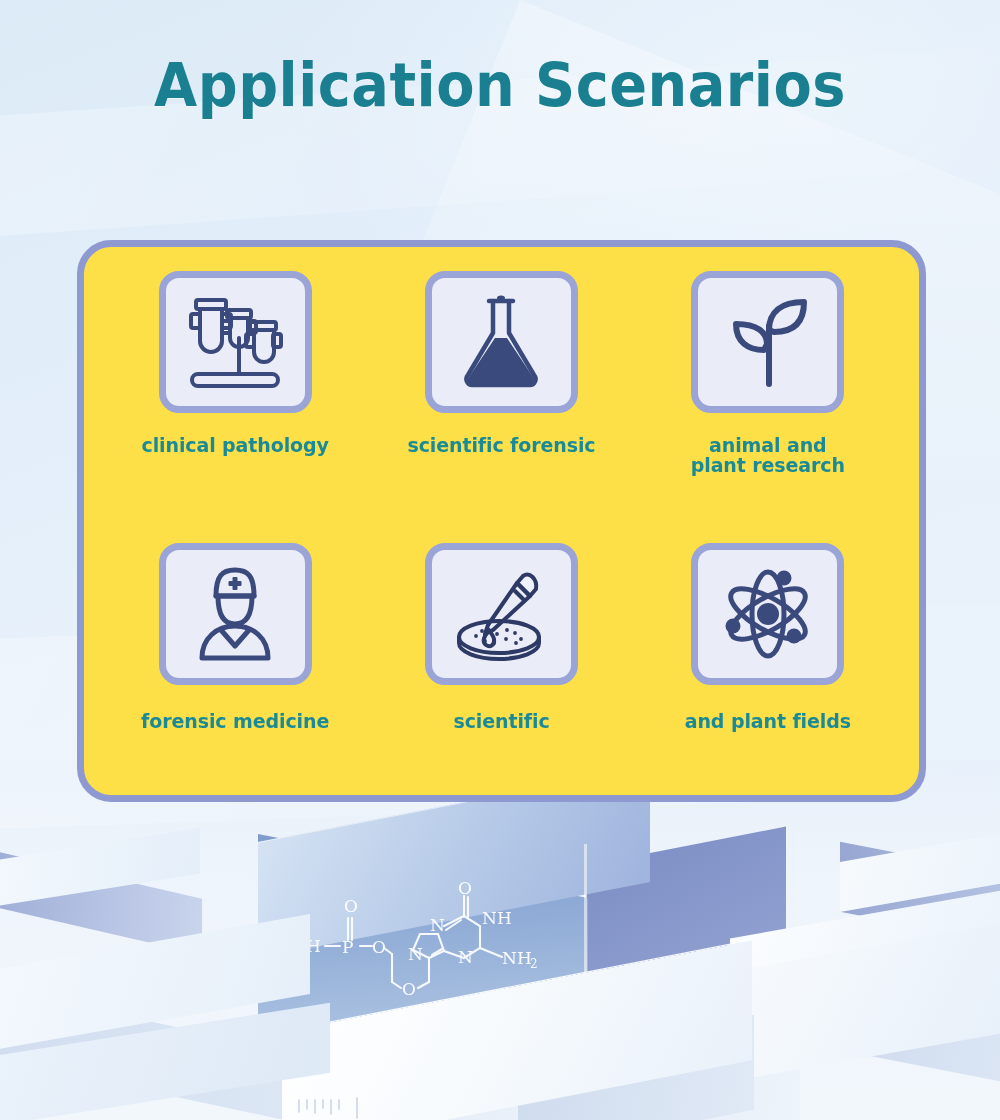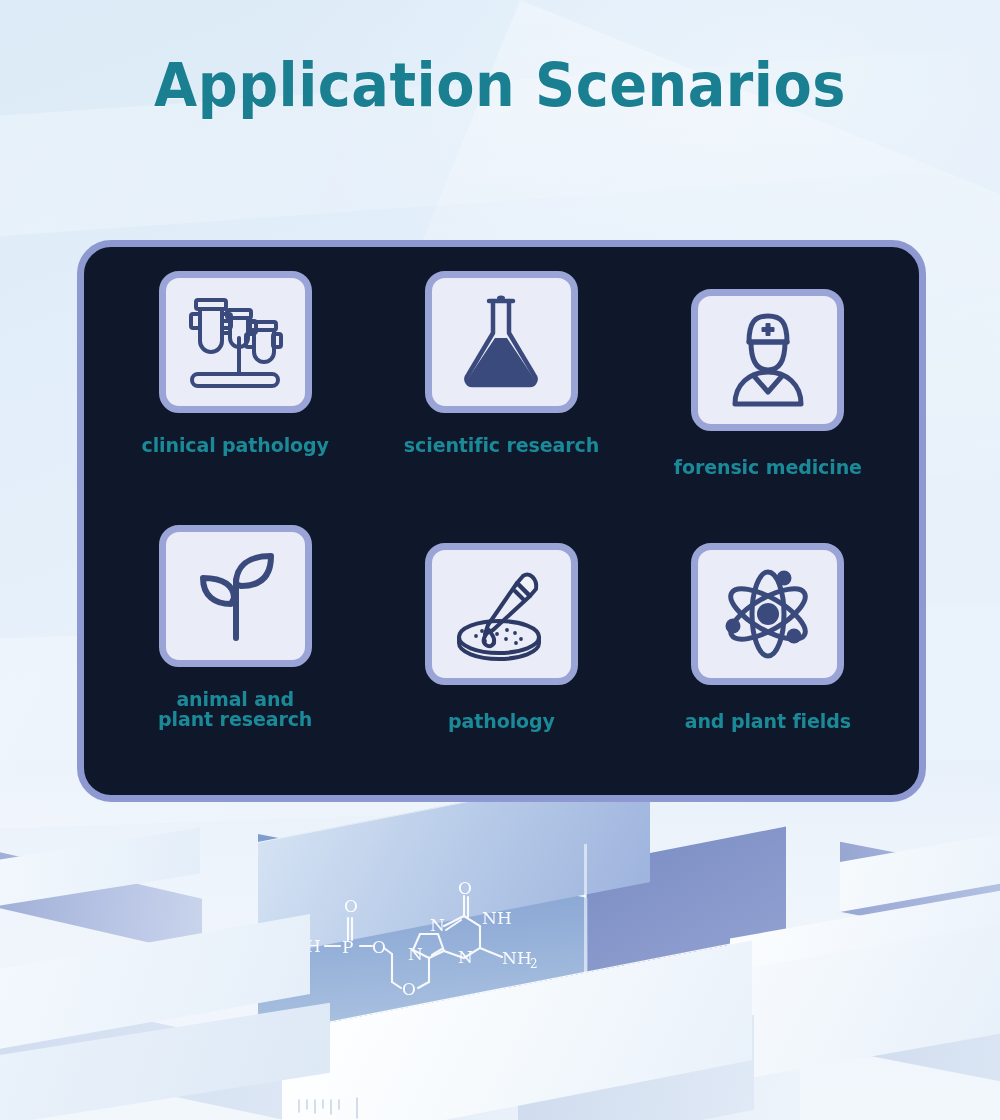--- a/index.html
+++ b/index.html
@@ -187,21 +187,21 @@
     transform: scaleX(.93);
     text-shadow: 0 1px 0 rgba(255,255,255,.5);
     white-space: nowrap;
   }
 
   
   #scenario-panel {
     position: absolute;
     left: 77px; top: 240px;
     width: 849px; height: 562px;
-    background: #0f172a;
+    background: #fde047;
     border: 7px solid #8e99d2;
     border-radius: 34px;
   }
 
   .grid {
     position: absolute;
     inset: 0;
     display: grid;
     grid-template-columns: repeat(3, 1fr);
     grid-template-rows: repeat(2, 1fr);
@@ -370,54 +370,54 @@
       <div class="icon-box">
         <svg width="100" height="102" viewBox="0 0 100 102">
           <path d="M44 47 L18 86 a5 5 0 0 0 4 8 h56 a5 5 0 0 0 4-8 L56 47 z" fill="#3b4a7d"></path>
           <g fill="none" stroke="#3b4a7d" stroke-width="4.5" stroke-linejoin="round" stroke-linecap="round">
             <path d="M38 10 h24"></path>
             <path d="M42 10 v32 L17 84 a6 6 0 0 0 5 10 h56 a6 6 0 0 0 5-10 L58 42 V10"></path>
           </g>
           <ellipse cx="50" cy="7" rx="4" ry="2.6" fill="#3b4a7d"></ellipse>
         </svg>
       </div>
-      <div class="cell-label">scientific research</div>
+      <div class="cell-label">scientific forensic</div>
+    </div>
+
+    <div class="cell r1">
+      <div class="icon-box">
+        <svg width="100" height="100" viewBox="0 0 100 100">
+          <g fill="none" stroke="#3b4a7d" stroke-width="6" stroke-linejoin="round" stroke-linecap="round">
+            <path d="M51 92 V34"></path>
+            <path d="M51 38 C51 20 63 10 86 10 C86 32 74 40 56 40 z"></path>
+            <path d="M49 52 C49 40 39 32 18 32 C18 50 30 58 46 58 z"></path>
+          </g>
+        </svg>
+      </div>
+      <div class="cell-label two-line">animal and
+plant research</div>
     </div>
 
     <div class="cell r2">
       <div class="icon-box">
         <svg width="100" height="100" viewBox="0 0 100 100">
           <g fill="none" stroke="#3b4a7d" stroke-width="5" stroke-linejoin="round" stroke-linecap="round">
             <path d="M31 32 C31 12 37 6 50 6 C63 6 69 12 69 32 z"></path>
             <line x1="31" y1="32" x2="69" y2="32"></line>
             <path d="M33 32 C33 52 40 60 50 60 C60 60 67 52 67 32"></path>
             <path d="M17 94 C17 74 32 62 50 62 C68 62 83 74 83 94 z"></path>
             <path d="M36 66 L50 82 L64 66"></path>
           </g>
           <g fill="#3b4a7d">
             <rect x="47.5" y="13" width="5" height="13" rx="1"></rect>
             <rect x="43.5" y="17" width="13" height="5" rx="1"></rect>
           </g>
         </svg>
       </div>
       <div class="cell-label">forensic medicine</div>
-    </div>
-
-    <div class="cell r1">
-      <div class="icon-box">
-        <svg width="100" height="100" viewBox="0 0 100 100">
-          <g fill="none" stroke="#3b4a7d" stroke-width="6" stroke-linejoin="round" stroke-linecap="round">
-            <path d="M51 92 V34"></path>
-            <path d="M51 38 C51 20 63 10 86 10 C86 32 74 40 56 40 z"></path>
-            <path d="M49 52 C49 40 39 32 18 32 C18 50 30 58 46 58 z"></path>
-          </g>
-        </svg>
-      </div>
-      <div class="cell-label two-line">animal and
-plant research</div>
     </div>
 
     <div class="cell r2">
       <div class="icon-box">
         <svg width="104" height="100" viewBox="0 0 104 100">
           <g fill="none" stroke="#2e3a66" stroke-width="4" stroke-linejoin="round" stroke-linecap="round">
 
             <ellipse cx="50" cy="73" rx="40" ry="16"></ellipse>
             <path d="M10 73 v6 a40 16 0 0 0 80 0 v-6"></path>
 
@@ -434,21 +434,21 @@
               <circle cx="57" cy="75" r="1.9"></circle>
             <circle cx="66" cy="69" r="1.9"></circle>
               <circle cx="72" cy="75" r="1.9"></circle>
             <circle cx="58" cy="66" r="1.9"></circle>
               <circle cx="33" cy="67" r="1.9"></circle>
             <circle cx="45" cy="79" r="1.9"></circle>
               <circle cx="67" cy="79" r="1.9"></circle>
           </g>
         </svg>
       </div>
-      <div class="cell-label">pathology</div>
+      <div class="cell-label">scientific</div>
     </div>
 
     <div class="cell r2">
       <div class="icon-box">
         <svg width="100" height="100" viewBox="0 0 100 100">
           <g fill="none" stroke="#3b4a7d" stroke-width="5">
             <ellipse cx="50" cy="50" rx="16" ry="42"></ellipse>
             <ellipse cx="50" cy="50" rx="16" ry="42" transform="rotate(60 50 50)"></ellipse>
             <ellipse cx="50" cy="50" rx="16" ry="42" transform="rotate(-60 50 50)"></ellipse>
           </g>

